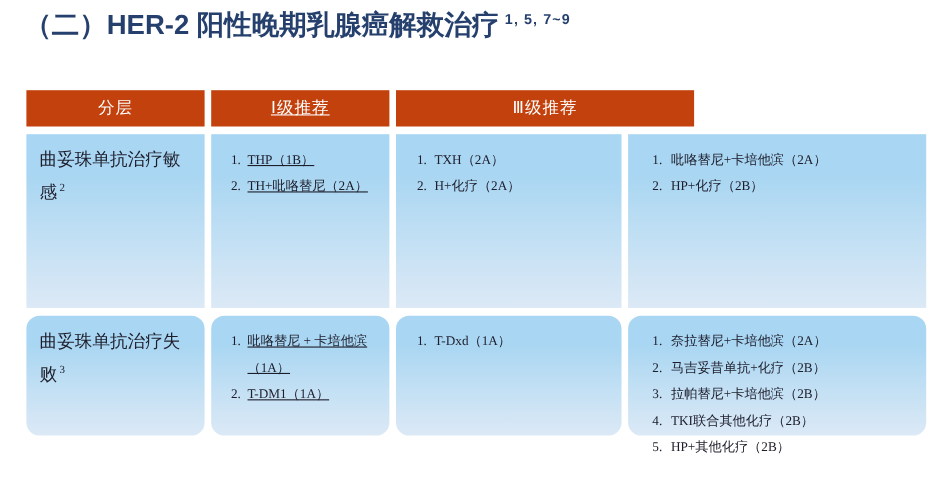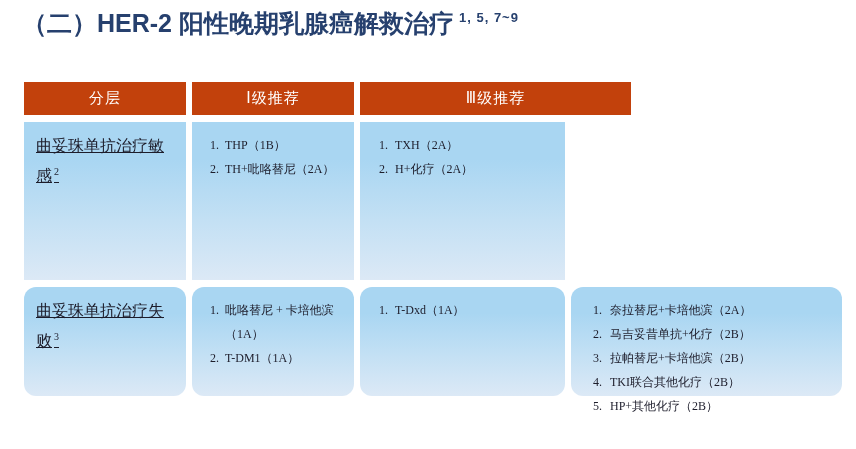--- a/index.html
+++ b/index.html
@@ -61,21 +61,21 @@
   .row {
     display: flex;
     gap: 6px;
     align-items: stretch;
   }
   .cell {
     box-sizing: border-box;
   }
   
   .c1 { width: 162px; flex: 0 0 162px; }
-  .c2 { width: 162px; flex: 0 0 162px; }
+  .c2 { width: 162px; flex: 0 0 162px; text-decoration: underline; }
   .c3 { width: 205px; flex: 0 0 205px; }
   .c4 { width: 271px; flex: 0 0 271px; }
 
   
   .header .cell {
     background: #c2410c;
     height: 33px;
     display: flex;
     align-items: center;
     justify-content: center;
@@ -92,21 +92,20 @@
     color: #1d1d2b;
     font-size: 15.5px;
     line-height: 24px;
   }
   .body.row-1 .cell { height: 158px; }
   .body.row-2 .cell { height: 109px; border-radius: 12px; }
 
   .stratum {
     padding-left: 12px !important;
     color: #2b2b38;
-    text-decoration: underline;
   }
   .stratum .stx {
     display: block;
     font-size: 16px;
     line-height: 26px;
   }
   .stratum sup {
     font-size: 10px;
     vertical-align: super;
     margin-left: 2px;
@@ -155,20 +154,26 @@
           <li>THP（1B）</li>
           <li>TH+吡咯替尼（2A）</li>
         </ol>
       </div>
       <div class="cell c3">
         <ol class="reclist">
           <li>TXH（2A）</li>
           <li>H+化疗（2A）</li>
         </ol>
       </div>
+      <div class="cell c4">
+        <ol class="reclist">
+          <li>吡咯替尼+卡培他滨（2A）</li>
+          <li>HP+化疗（2B）</li>
+        </ol>
+      </div>
     </div>
 
     <div class="row body row-2">
       <div class="cell c1 stratum">
         <span class="stx"><span>曲妥珠单抗治疗失败</span><sup>3</sup></span>
       </div>
       <div class="cell c2">
         <ol class="reclist">
           <li>吡咯替尼 + 卡培他滨（1A）</li>
           <li>T-DM1（1A）</li>

